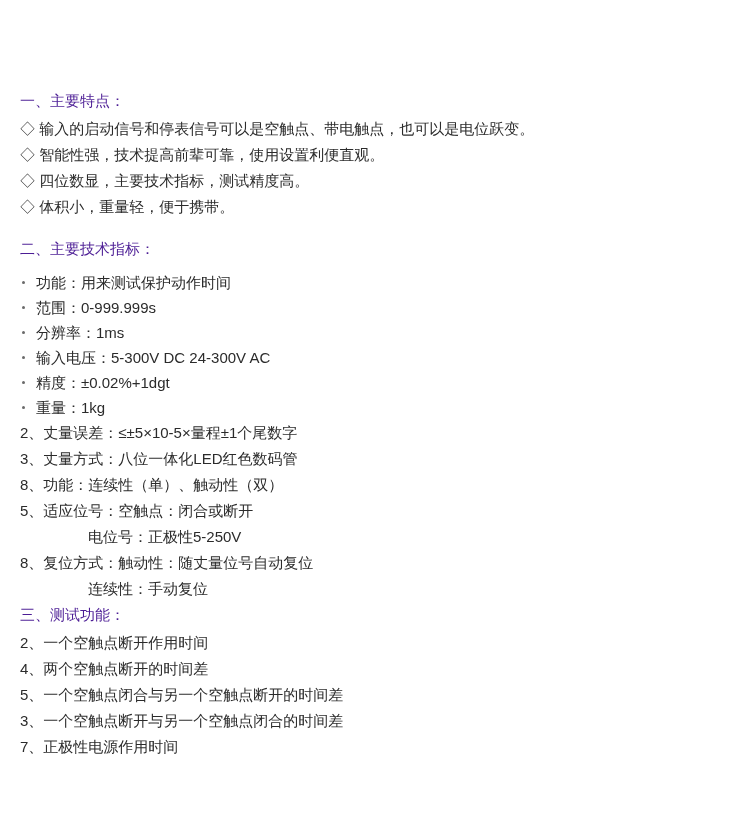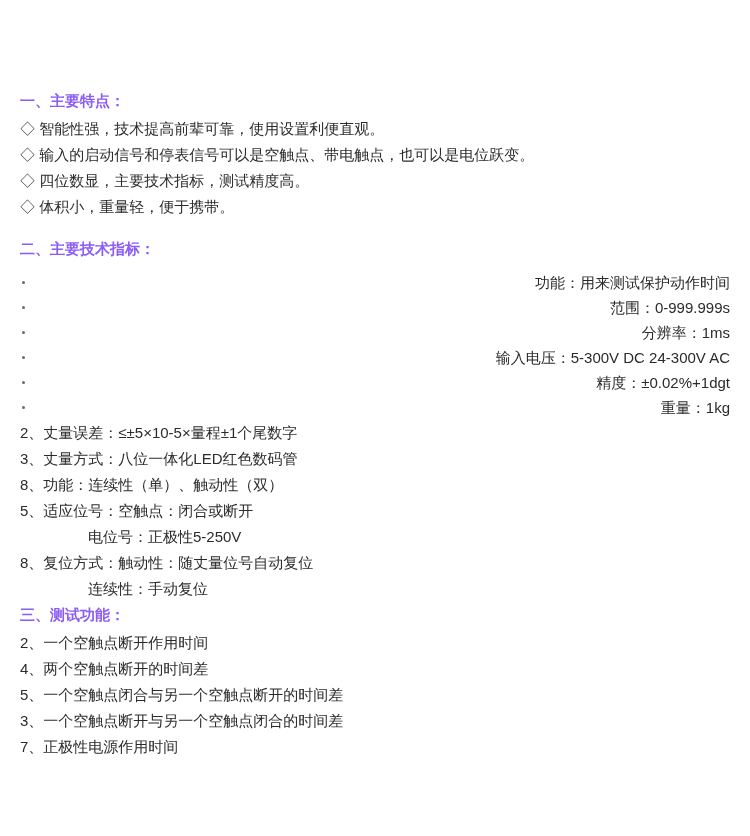--- a/index.html
+++ b/index.html
@@ -21,40 +21,39 @@
     box-sizing: border-box;
     padding: 88px 20px 0 20px;
     overflow: hidden;
   }
   .section {
     margin: 0;
   }
   .heading {
     font-size: 15px;
     line-height: 26px;
-    color: #8b5cf6;
+    color: #4c1d95;
     margin: 0 0 2px 0;
-    font-weight: bold;
+    font-weight: normal;
   }
   .diamond-line {
     font-size: 15px;
     line-height: 26px;
     margin: 0;
   }
   .gap {
     height: 16px;
   }
   .gap-small {
     height: 6px;
   }
   .bullet-list {
     list-style: none;
     margin: 0;
     padding: 0;
-    text-align: right;
   }
   .bullet-item {
     position: relative;
     font-size: 15px;
     line-height: 25px;
     padding-left: 16px;
     margin: 0;
   }
   .bullet-item::before {
     content: "";
@@ -75,22 +74,22 @@
     margin: 0;
   }
 </style>
 </head>
 <body>
 
 <div class="page">
 
   <div class="section">
     <p class="heading">一、主要特点：</p>
+    <p class="diamond-line">◇ 输入的启动信号和停表信号可以是空触点、带电触点，也可以是电位跃变。</p>
     <p class="diamond-line">◇ 智能性强，技术提高前辈可靠，使用设置利便直观。</p>
-    <p class="diamond-line">◇ 输入的启动信号和停表信号可以是空触点、带电触点，也可以是电位跃变。</p>
     <p class="diamond-line">◇ 四位数显，主要技术指标，测试精度高。</p>
     <p class="diamond-line">◇ 体积小，重量轻，便于携带。</p>
   </div>
 
   <div class="gap"></div>
 
   <div class="section">
     <p class="heading">二、主要技术指标：</p>
     <div class="gap-small"></div>
     <ul class="bullet-list">

